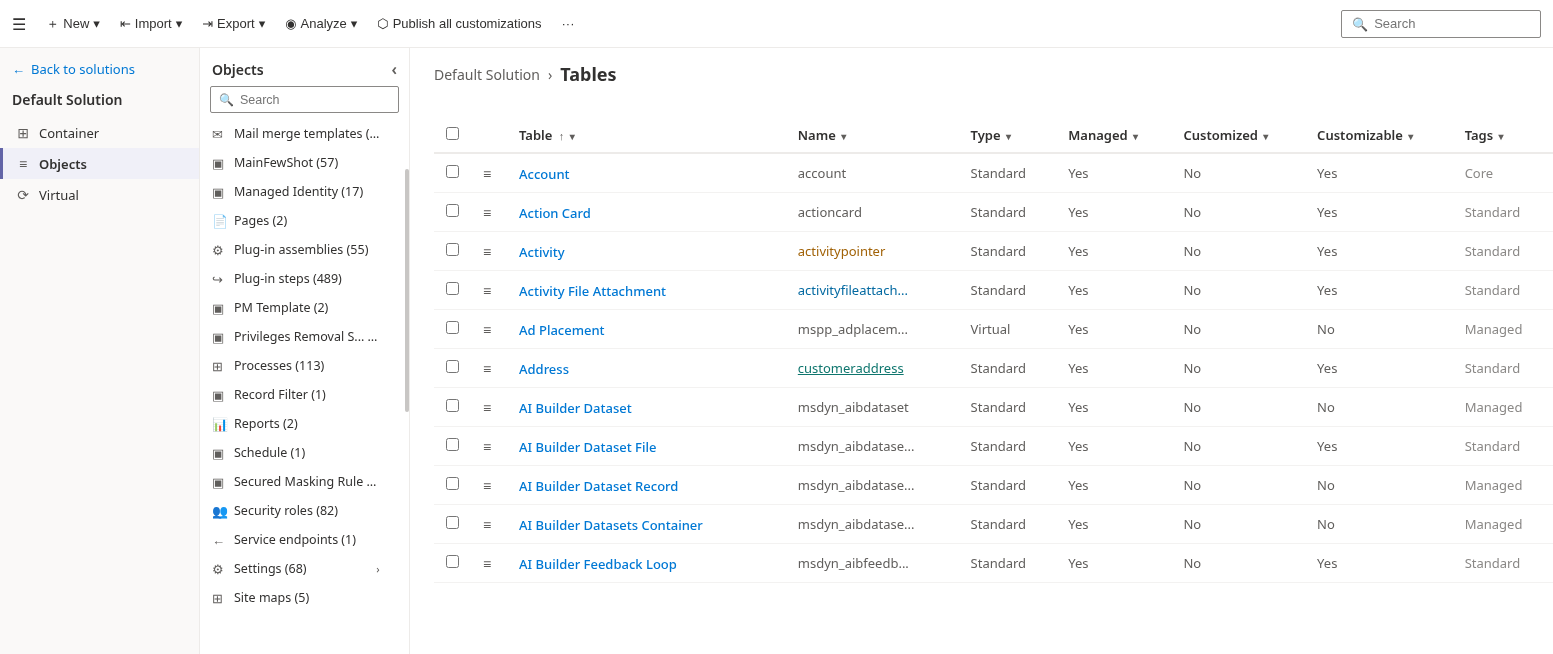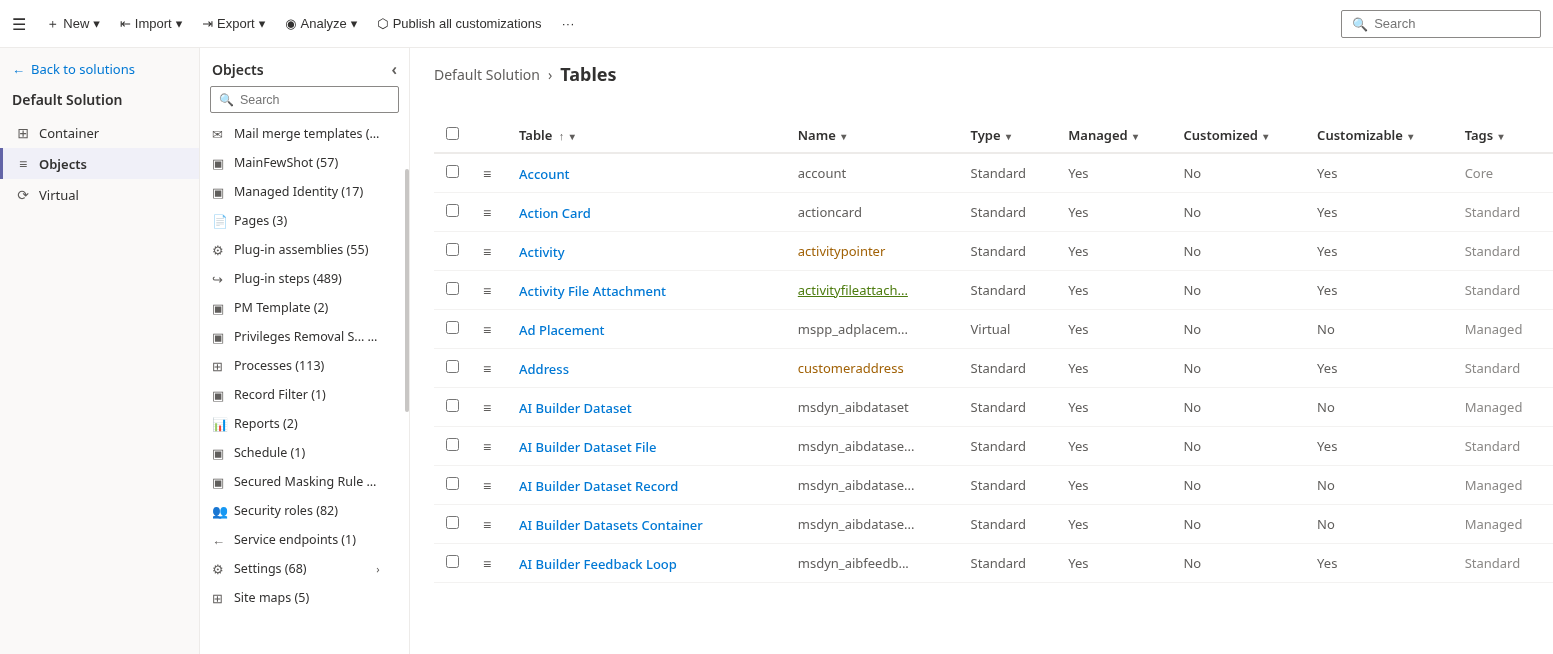--- a/index.html
+++ b/index.html
@@ -238,21 +238,21 @@
           <span class="obj-label">MainFewShot (57)</span>
           <span class="obj-more">···</span>
         </div>
         <div class="obj-item">
           <span class="obj-icon">▣</span>
           <span class="obj-label">Managed Identity (17)</span>
           <span class="obj-more">···</span>
         </div>
         <div class="obj-item">
           <span class="obj-icon">📄</span>
-          <span class="obj-label">Pages (3)</span>
+          <span class="obj-label">Pages (2)</span>
           <span class="obj-more">···</span>
         </div>
         <div class="obj-item">
           <span class="obj-icon">⚙</span>
           <span class="obj-label">Plug-in assemblies (55)</span>
           <span class="obj-more">···</span>
         </div>
         <div class="obj-item">
           <span class="obj-icon">↪</span>
           <span class="obj-label">Plug-in steps (489)</span>
@@ -460,21 +460,21 @@
       <input type="checkbox" style="">
     </td>
     <td>
       <span class="row-icon">≡</span>
     </td>
     <td>
       <span class="row-name">Activity File Attachment</span>
       <span class="row-more">⋮</span>
     </td>
     <td>
-      <span style="color:#4d7c0f;text-decoration:underline;">activityfileattach...</span>
+      <span style="color:#0369a1;">activityfileattach...</span>
     </td>
     <td>
       <span style="color:#605e5c;">Standard</span>
     </td>
     <td>
       <span style="color:#605e5c;">Yes</span>
     </td>
     <td>
       <span style="color:#605e5c;">No</span>
     </td>
@@ -520,21 +520,21 @@
       <input type="checkbox" style="">
     </td>
     <td>
       <span class="row-icon">≡</span>
     </td>
     <td>
       <span class="row-name">Address</span>
       <span class="row-more">⋮</span>
     </td>
     <td>
-      <span style="color:#a16207;">customeraddress</span>
+      <span style="color:#0f766e;text-decoration:underline;">customeraddress</span>
     </td>
     <td>
       <span style="color:#605e5c;">Standard</span>
     </td>
     <td>
       <span style="color:#605e5c;">Yes</span>
     </td>
     <td>
       <span style="color:#605e5c;">No</span>
     </td>

